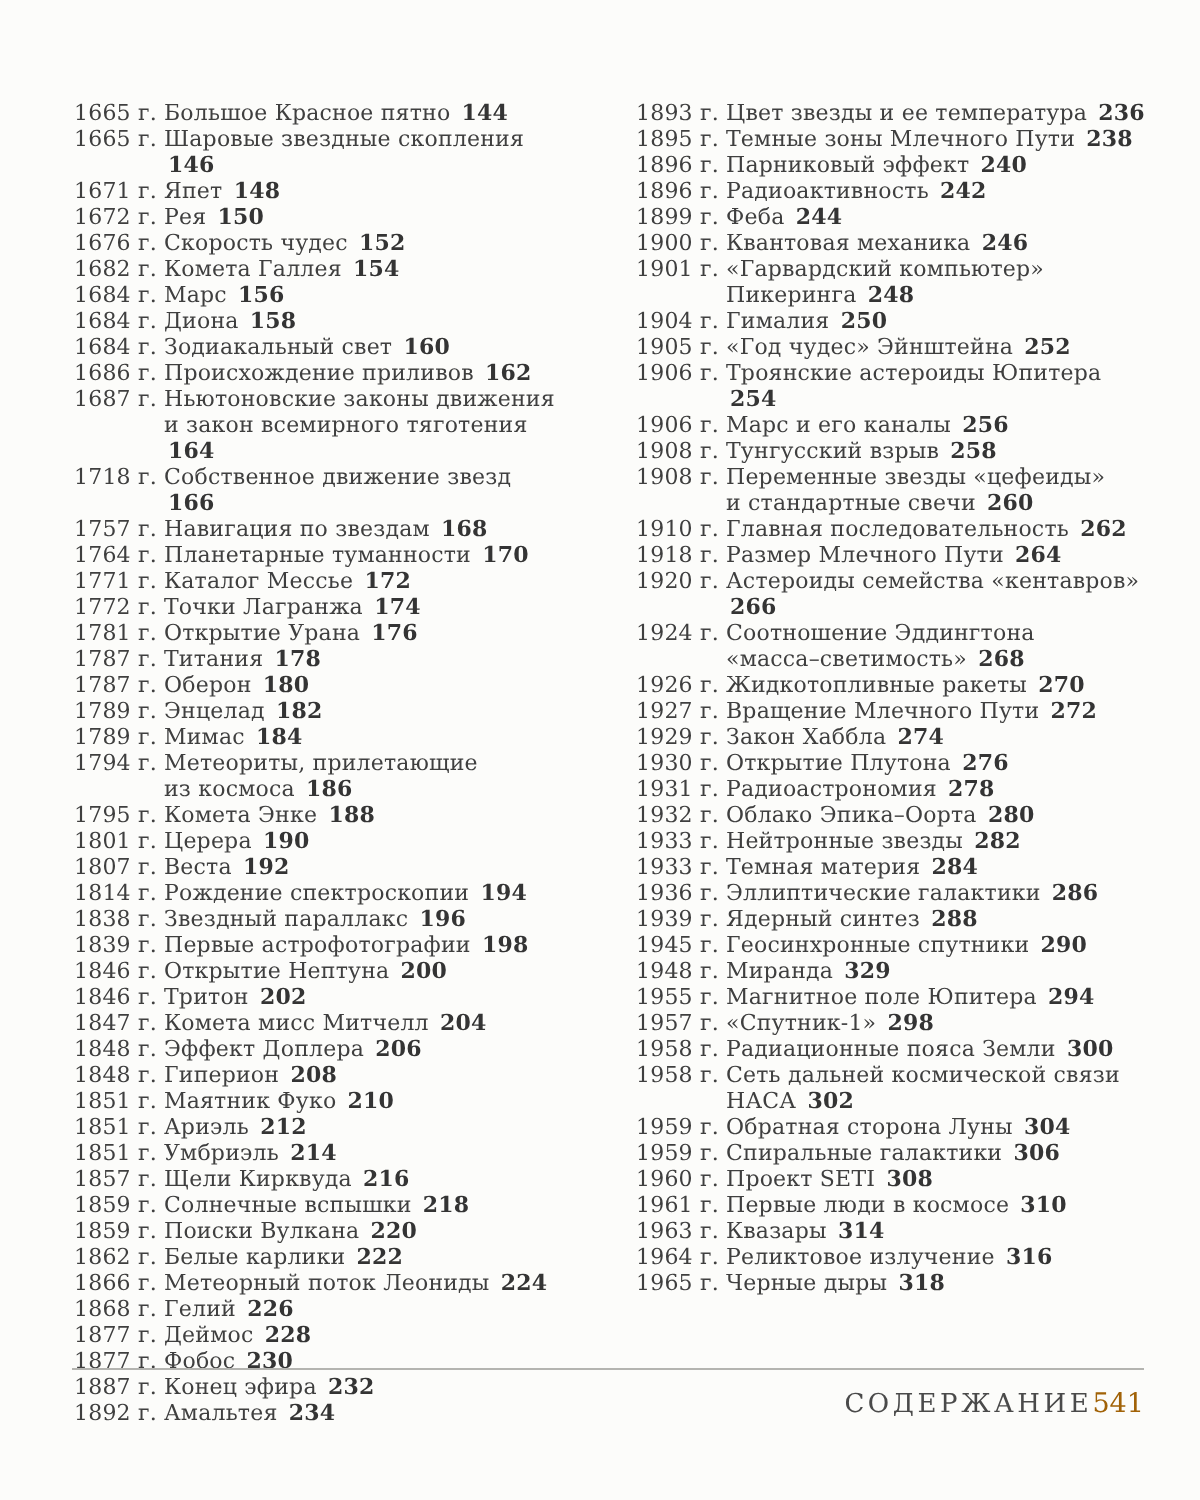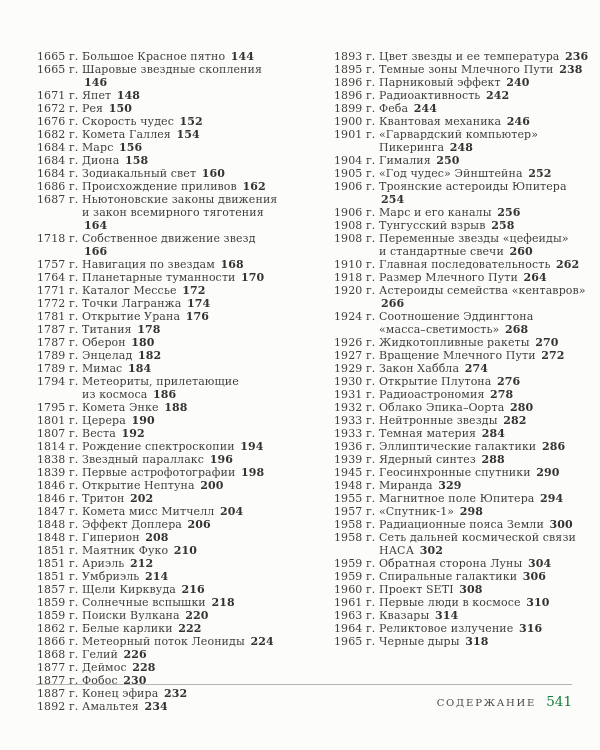--- a/index.html
+++ b/index.html
@@ -15,21 +15,21 @@
     color: #3f3f3f;
     overflow: hidden;
   }
   .columns {
     position: absolute;
     left: 37px; top: 50px;
     display: flex;
     align-items: flex-start;
   }
   .col { display: block; }
-  .col-left  { width: 243px; margin-right: 28px; }
+  .col-left  { width: 243px; margin-right: 12px; }
   .col-right { width: 276px; margin-left: 26px; }
   .entry {
     font-size: 11px;
     line-height: 13px;
     padding-left: 45px;
     letter-spacing: 0.1px;
   }
   .year {
     display: inline-block;
     width: 45px;
@@ -49,29 +49,29 @@
     border-top: 1px solid #b4b4b0;
     height: 0;
   }
   .footer {
     position: absolute;
     right: 28px; top: 691px;
     text-align: right;
     white-space: nowrap;
   }
   .footer-label {
-    font-size: 10px;
+    font-size: 13px;
     letter-spacing: 1.8px;
     color: #4a4a4a;
     margin-left: 36px;
   }
   .footer-page {
     font-size: 13.5px;
-    color: #15803d;
-    margin-left: 10px;
+    color: #a16207;
+    margin-left: 0;
   }
 </style>
 </head>
 <body>
 
 <div class="page">
 
   <div class="columns">
 
     <div class="col col-left">

